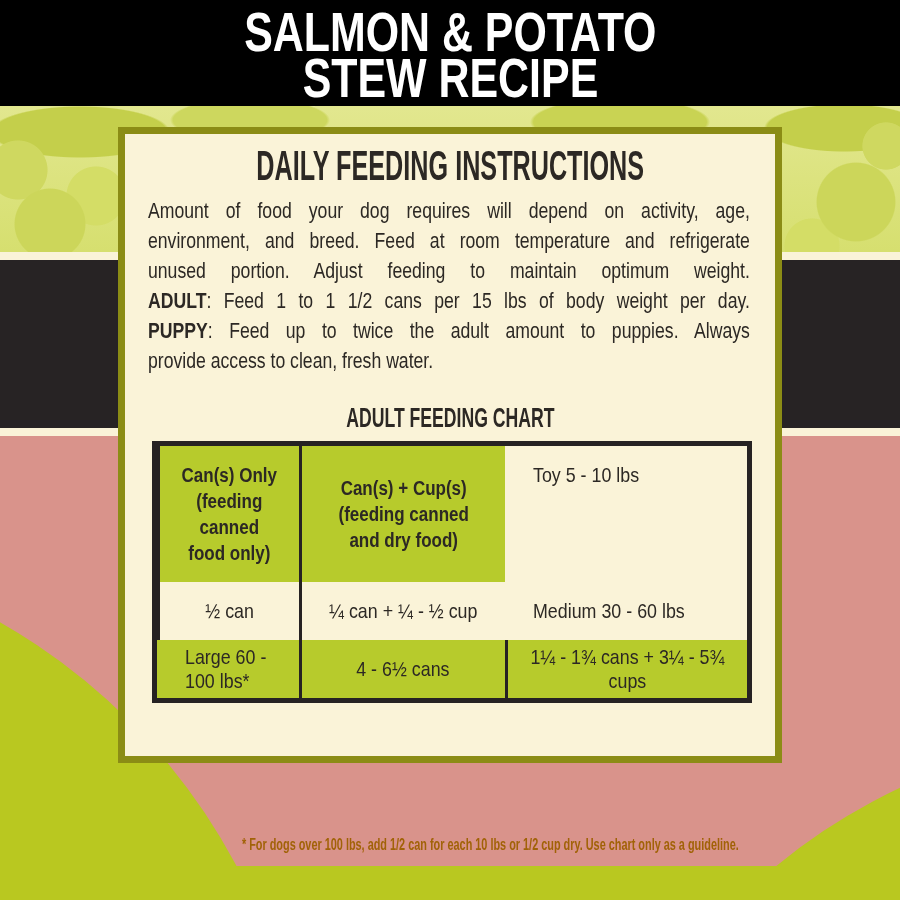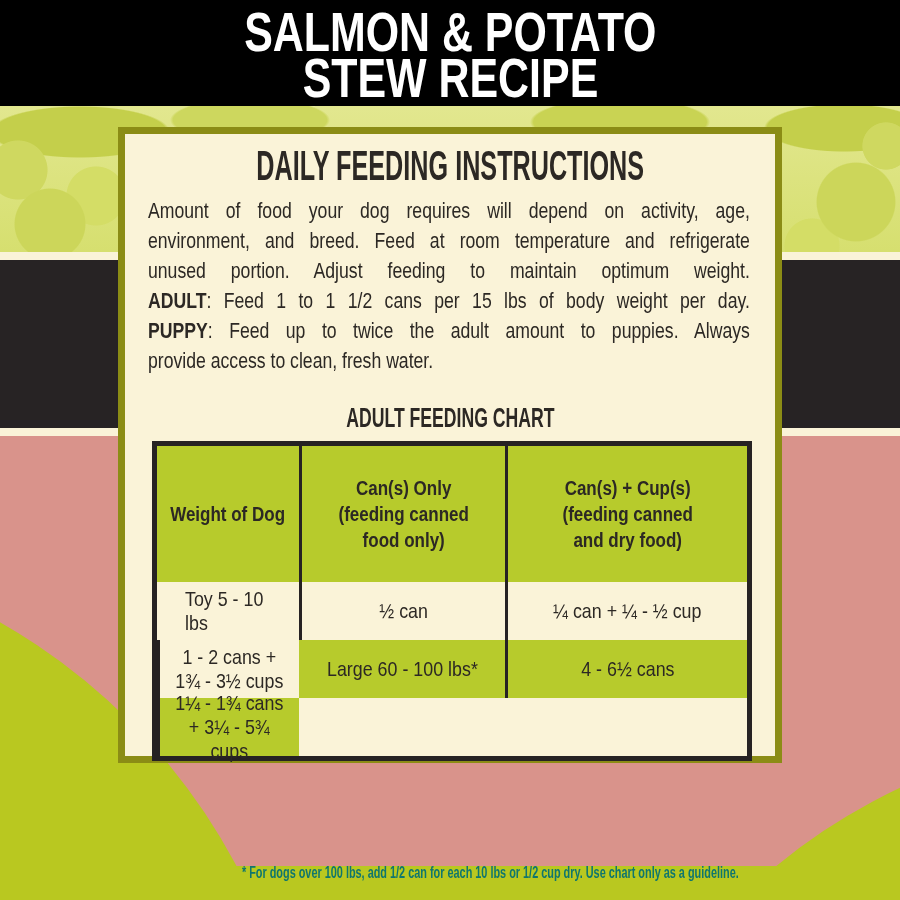--- a/index.html
+++ b/index.html
@@ -84,21 +84,21 @@
   .cell.head{height:136px; background:#b7cb2c; font-weight:bold; font-size:20px; line-height:26px; text-align:center;}
   .cell.body{height:58px; font-size:21px;}
   .cell.cream{background:#faf3d8;justify-content:center;}
   .cell.green{background:#b7cb2c;}
   .cell .ct{display:inline-block; transform:scaleX(.85); white-space:pre-line; text-align:center;}
   .cell.body.c0{justify-content:flex-start; padding-left:28px;}
   .cell.body.c0 .ct{transform-origin:0 50%; text-align:left;}
 
   .footnote{
     position:absolute; left:0; top:702px; width:650px;
-    text-align:center; font-size:16px; font-weight:bold; color:#0f766e;margin-top:28px;
+    text-align:center; font-size:16px; font-weight:bold; color:#a16207;
   }
   .footnote .ct{display:inline-block; transform:scaleX(.68); white-space:nowrap;}
 </style>
 </head>
 <body>
 
 <div class="page">
 
   <header class="banner">
     <div class="banner-line"><span class="ct">SALMON &amp; POTATO</span></div>
@@ -122,44 +122,41 @@
         <div class="iline">environment, and breed.  Feed at room temperature and refrigerate</div>
         <div class="iline">unused portion.  Adjust feeding to maintain optimum weight.</div>
         <div class="iline"><b>ADULT</b>: Feed 1 to 1 1/2 cans per 15 lbs of body weight per day.</div>
         <div class="iline"><b>PUPPY</b>: Feed up to twice the adult amount to puppies.  Always</div>
         <div class="iline last">provide access to clean, fresh water.</div>
       </div>
 
     <h2><span class="ct">ADULT FEEDING CHART</span></h2>
 
     <div class="ftable" id="chart-table">
-        <div class="cell head c0">
-          <span class="ct">Weight of Dog</span>
-        </div>
         <div class="cell head c1">
           <span class="ct">Can(s) Only
 (feeding canned
 food only)</span>
         </div>
         <div class="cell head c2">
           <span class="ct">Can(s) + Cup(s)
 (feeding canned
 and dry food)</span>
         </div>
         <div class="cell body c0 cream">
           <span class="ct">Toy 5 - 10 lbs</span>
         </div>
         <div class="cell body c1 cream">
           <span class="ct">½ can</span>
         </div>
         <div class="cell body c2 cream">
           <span class="ct">¼ can + ¼ - ½ cup</span>
         </div>
-        <div class="cell body c2 cream">
-          <span class="ct">1 - 2 cans + 1¾ - 3½ cups</span>
+        <div class="cell body c0 cream">
+          <span class="ct">Medium 30 - 60 lbs</span>
         </div>
         <div class="cell body c0 green">
           <span class="ct">Large 60 - 100 lbs*</span>
         </div>
         <div class="cell body c1 green">
           <span class="ct">4 - 6½ cans</span>
         </div>
         <div class="cell body c2 green">
           <span class="ct">1¼ - 1¾ cans + 3¼ - 5¾ cups</span>
         </div>

